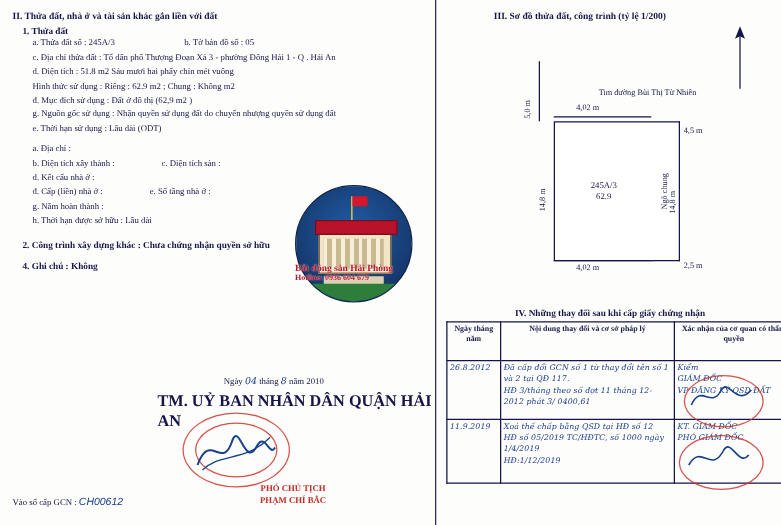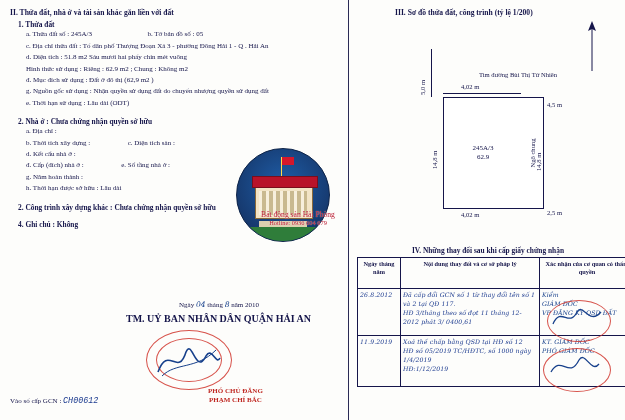--- a/index.html
+++ b/index.html
@@ -202,41 +202,41 @@
   }
   .date-line .hw {
     font-family: "DejaVu Serif", serif;
     font-style: italic;
     color: #17408b;
     font-size: 7.6px;
   }
   .ubnd {
     position: absolute;
     left: 126px; top: 313px;
-    font-size: 10px;
+    font-size: 13px;
     font-weight: bold;
     color: #15154a;
   }
   .pct {
     position: absolute;
     left: 208px; top: 387px;
     text-align: center;
     font-size: 7px;
     color: #c02a24;
     font-weight: bold;
     line-height: 1.3;
   }
   .gcn {
     position: absolute;
     left: 10px; top: 396px;
     font-size: 7px;
     color: #15154a;
   }
   .gcn .num {
-    font-family: Liberation Mono, monospace;
+    font-family: Liberation Sans, sans-serif;
     font-style: italic;
     color: #1b3a8f;
     font-size: 8.4px;
   }
   .stamp-bl {
     position: absolute;
     left: 152px; top: 336px;
     width: 72px; height: 48px;
   }
   .logo {
@@ -251,23 +251,23 @@
     width: 92px; height: 92px;
     border-radius: 50%;
     background: radial-gradient(circle at 50% 40%, #1f5ea8 0%, #16396e 70%, #0f2b55 100%);
     overflow: hidden;
     border: 1px solid #0d2348;
   }
   .logo-txt {
     position: absolute;
     left: 0; top: 62px;
     width: 124px;
-    text-align: center;
+    text-align: left;
     font-size: 7.6px;
-    font-weight: normal;
+    font-weight: bold;
     color: #b8132a;
     text-shadow: 0 0 1px #fff;
     line-height: 1.25;
   }
   .logo-txt .l2 {
     font-size: 6.4px;
     color: #b8132a;
   }
   .bld {
     position: absolute;
@@ -360,35 +360,34 @@
       <span class="val">Nhận quyền sử dụng đất do chuyển nhượng quyền sử dụng đất</span>
     </div>
 
     <div class="line">
       <span class="lbl">e. Thời hạn sử dụng :</span>
       <span class="val">Lâu dài (ODT)</span>
     </div>
 
     <div class="gap"></div>
 
-    <div class="sub-head">2. Nhà ở :  Chưa chứng nhận quyền sở hữu</div>
 
     <div class="line">
       <span>a. Địa chỉ :</span>
     </div>
     <div class="line">
-      <span>b. Thời tích xây dựng :</span>
+      <span>b. Diện tích xây thành :</span>
       <span style="display:inline-block;width:34px"></span>
       <span>c. Diện tích sàn :</span>
     </div>
     <div class="line">
       <span>d. Kết cấu nhà ở :</span>
     </div>
     <div class="line">
-      <span>đ. Cấp (đích) nhà ở :</span>
+      <span>đ. Cấp (liền) nhà ở :</span>
       <span style="display:inline-block;width:34px"></span>
       <span>e. Số tầng nhà ở :</span>
     </div>
     <div class="line">
       <span>g. Năm hoàn thành :</span>
     </div>
     <div class="line">
       <span>h. Thời hạn được sở hữu :</span>
       <span class="val">Lâu dài</span>
     </div>
@@ -412,21 +411,21 @@
 
     <div class="seal" style="left:146px; top:330px; width:84px; height:58px; border-radius:50%;"></div>
     <div class="seal" style="left:156px; top:338px; width:64px; height:42px; border-width:1px;"></div>
     <div class="stamp-bl">
       <svg width="72" height="48" viewBox="0 0 72 48">
         <path d="M6 36 C16 8, 26 42, 34 16 C40 2, 44 40, 54 20 C60 10, 64 30, 68 22" fill="none" stroke="#17408b" stroke-width="1.6"></path>
         <path d="M10 40 C24 26, 44 34, 64 14" fill="none" stroke="#17408b" stroke-width="1"></path>
       </svg>
     </div>
     <div class="pct">
-      <div>PHÓ CHỦ ĐĂNG</div>
+      <div>PHÓ CHỦ TỊCH</div>
       <div>PHẠM CHÍ BẮC</div>
     </div>
 
     <div class="gcn">
       <span>Vào sổ cấp GCN :</span>
       <span class="num">CH00612</span>
     </div>
   </div>
 
   <div class="logo">

